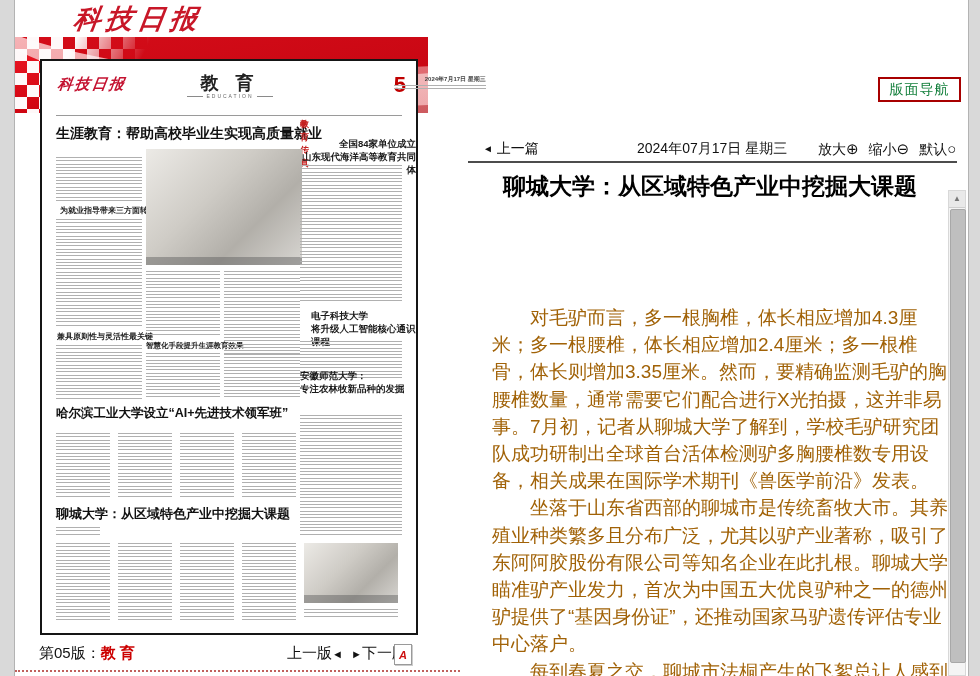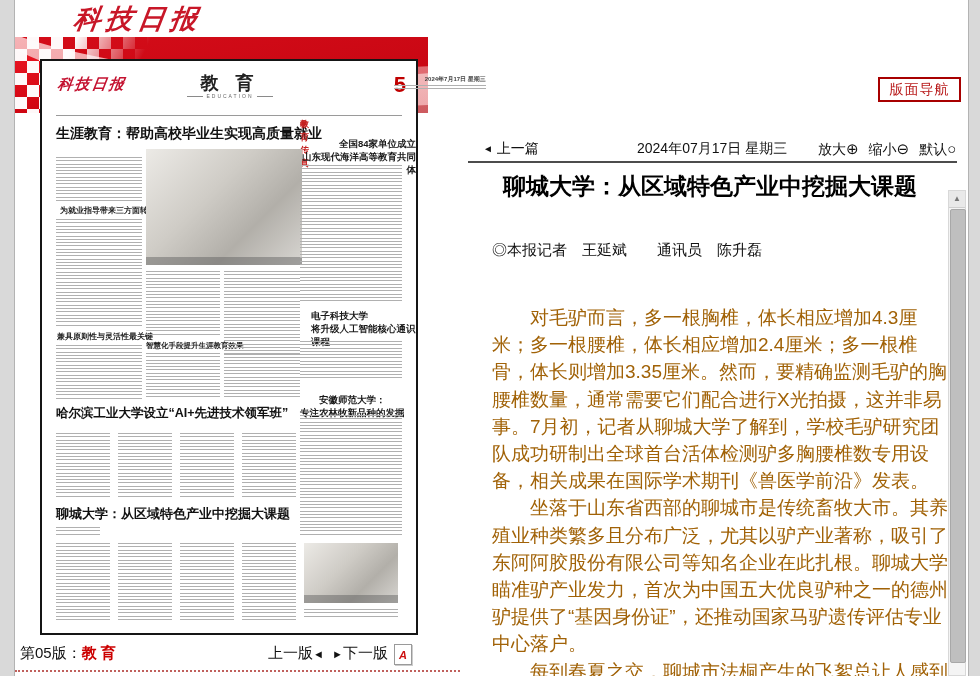--- a/index.html
+++ b/index.html
@@ -48,33 +48,33 @@
   .t-tag{left:258px;top:57px;font-size:9px;font-weight:bold;color:#c42222;}
   .t-news{font-size:9.5px;font-weight:bold;color:#191919;line-height:13px;}
   .t-sub{font-size:8px;font-weight:bold;color:#222;}
   .t-h2{left:14px;top:344px;font-size:12.5px;font-weight:bold;color:#111;white-space:nowrap;}
   .t-h3{left:14px;top:444px;font-size:13px;font-weight:bold;color:#111;white-space:nowrap;}
   .m{background:repeating-linear-gradient(to bottom,#b0b0b0 0,#b0b0b0 1px,transparent 1px,transparent 3.3px);}
   .photo{background:linear-gradient(135deg,#eceae6 0%,#cfccc6 40%,#b2afa9 68%,#d8d6d2 100%);}
   .photo .cap{position:absolute;left:0;right:0;bottom:0;height:8px;background:rgba(90,90,90,.45);}
 
   
-  .pf{position:absolute;top:644px;font-size:15px;color:#111;}
+  .pf{position:absolute;top:644px;font-size:15px;color:#111;margin-left:19px;}
   .pf.ed{left:20px;}
   .pf .red{color:#cc0000;font-weight:bold;}
   .pf.nav{cursor:pointer;}
   .pf .arr{font-size:11px;}
   .pdfbox{position:absolute;left:394px;top:644px;width:16px;height:19px;background:#fff;border:1px solid #9a9a9a;
     box-shadow:1px 1px 0 #ccc;display:flex;align-items:center;justify-content:center;cursor:pointer;}
   .pdfbox .a{color:#cc1111;font-weight:bold;font-size:11px;font-style:italic;}
   .dotted{position:absolute;left:15px;top:670px;width:445px;height:0;border-top:2px dotted #c0605c;}
 
   
   .nav-btn{position:absolute;left:878px;top:77px;width:79px;height:21px;background:#fff;border:2px solid #a80000;
-    color:#b91c1c;font-size:14px;text-align:center;line-height:21px;letter-spacing:1px;cursor:pointer;}
+    color:#15803d;font-size:14px;text-align:center;line-height:21px;letter-spacing:1px;cursor:pointer;}
   .tb{position:absolute;top:140px;font-size:14px;color:#111;}
   .tb.prev{left:483px;cursor:pointer;}
   .tb.prev .arr{font-size:10px;vertical-align:1px;}
   .tb.date{left:637px;}
   .tb.zoom{left:818px;width:140px;display:flex;gap:10px;}
   .tb.zoom span{cursor:pointer;white-space:nowrap;}
   .tb.zoom .g{font-size:15px;}
   .rule2{position:absolute;left:468px;top:161px;width:489px;height:0;border-top:2px solid #4c4c4c;}
   .a-title{position:absolute;left:463px;top:171px;width:494px;text-align:center;font-size:23px;font-weight:bold;color:#000;}
   .a-byline{position:absolute;left:492px;top:241px;font-size:15px;color:#111;}
@@ -146,21 +146,21 @@
     <div class="t-sub" style="left:104px;top:280px;font-size:7.5px;">智慧化手段提升生涯教育效果</div>
     <div class="m" style="left:104px;top:292px;width:74px;height:46px;"></div>
     <div class="m" style="left:182px;top:210px;width:76px;height:128px;"></div>
 
     <div class="m" style="left:258px;top:104px;width:102px;height:138px;"></div>
     <div class="t-news" style="left:269px;top:248px;">
       <div style="position:static;">电子科技大学</div>
       <div style="position:static;">将升级人工智能核心通识课程</div>
     </div>
     <div class="m" style="left:258px;top:280px;width:102px;height:40px;"></div>
-    <div class="t-news" style="left:258px;top:332px;text-align:center;">
+    <div class="t-news" style="left:258px;top:308px;">
       <div style="position:static;">安徽师范大学：</div>
       <div style="position:static;">专注农林牧新品种的发掘</div>
     </div>
     <div class="m" style="left:258px;top:354px;width:102px;height:122px;"></div>
 
     <div class="t-h2">哈尔滨工业大学设立“AI+先进技术领军班”</div>
     <div class="m" style="left:14px;top:372px;width:54px;height:64px;"></div>
     <div class="m" style="left:76px;top:372px;width:54px;height:64px;"></div>
     <div class="m" style="left:138px;top:372px;width:54px;height:64px;"></div>
     <div class="m" style="left:200px;top:372px;width:54px;height:64px;"></div>
@@ -199,21 +199,20 @@
   </div>
   <div class="tb date">2024年07月17日 星期三</div>
   <div class="tb zoom">
     <span><span>放大</span><span class="g">⊕</span></span>
     <span><span>缩小</span><span class="g">⊖</span></span>
     <span><span>默认</span><span class="g">○</span></span>
   </div>
   <div class="rule2"></div>
 
   <div class="a-title">聊城大学：从区域特色产业中挖掘大课题</div>
-  <div class="a-byline">◎本报记者　王延斌　　通讯员　陈升磊</div>
   <div class="a-body">
       <p>对毛驴而言，多一根胸椎，体长相应增加4.3厘米；多一根腰椎，体长相应增加2.4厘米；多一根椎骨，体长则增加3.35厘米。然而，要精确监测毛驴的胸腰椎数量，通常需要它们配合进行X光拍摄，这并非易事。7月初，记者从聊城大学了解到，学校毛驴研究团队成功研制出全球首台活体检测驴多胸腰椎数专用设备，相关成果在国际学术期刊《兽医学前沿》发表。</p>
       <p>坐落于山东省西部的聊城市是传统畜牧大市。其养殖业种类繁多且分布广泛，尤其以驴产业著称，吸引了东阿阿胶股份有限公司等知名企业在此扎根。聊城大学瞄准驴产业发力，首次为中国五大优良驴种之一的德州驴提供了“基因身份证”，还推动国家马驴遗传评估专业中心落户。</p>
       <p>每到春夏之交，聊城市法桐产生的飞絮总让人感到困扰。聊城大学农学院教授邱艳昌告诉记者，学校找到一种完美的替代树种——聊红槐。聊红槐具有“繁茂健壮、树干笔直、开红花”等特征。它的出现为国槐增添了红花新品种。聊城市将聊红槐定为市树，并在全市广泛种植。在全国多个城市中，聊城市是唯一把本土自主</p>
     </div>
 
   <div class="sbar">
     <div class="up">▲</div>
     <div class="th"></div>
   </div>

